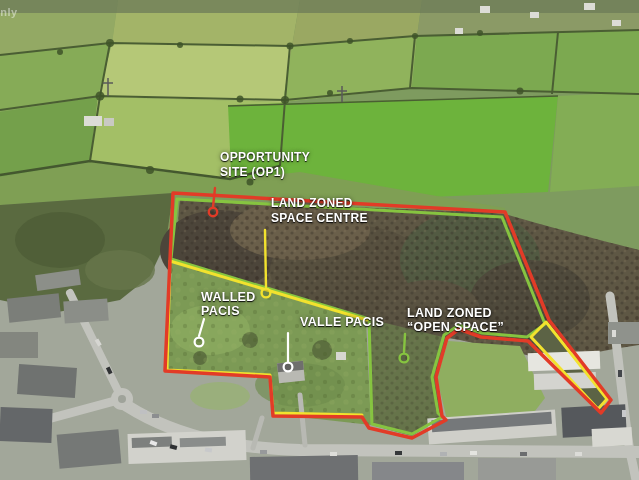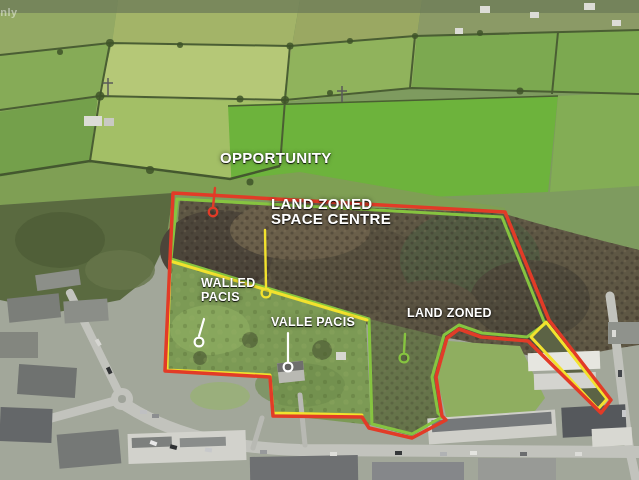--- a/index.html
+++ b/index.html
@@ -10,21 +10,21 @@
   }
   .stage svg{position:absolute;left:0;top:0;}
   .photo-layer{filter:blur(0.7px);}
   
   .line-red{stroke:var(--boundary-red,#e23b27);fill:none;}
   .line-green{stroke:var(--zoning-green,#86c440);fill:none;}
   .line-yellow{stroke:var(--subarea-yellow,#f2e22e);fill:none;}
   .line-white{stroke:var(--leader-white,#ffffff);fill:none;}
   .ring{fill:rgba(0,0,0,0.12);}
   .map-label{
-    position:absolute;color:#fff;font-weight:bold;font-size:15px;line-height:15px;
+    position:absolute;color:#fff;font-weight:bold;font-size:12px;line-height:15px;
     letter-spacing:.3px;white-space:nowrap;
     text-shadow:0 1px 1px rgba(0,0,0,.9),0 0 4px rgba(0,0,0,.55);
   }
   .map-label span{display:block;}
   .label-sm{font-size:12.5px;line-height:14px;}
   .watermark{
     position:absolute;left:-7px;top:6px;color:#ffffff;opacity:.45;
     font-size:11px;font-weight:bold;letter-spacing:.5px;
   }
 </style>
@@ -235,34 +235,36 @@
       </g>
       <g>
         <path class="line-green" stroke-width="2.4" d="M405,334 L404,352"></path>
         <circle class="line-green ring" stroke-width="2.4" cx="404" cy="358" r="4.4"></circle>
       </g>
     </g>
   </svg>
 
   <div class="map-label" style="left:220px;top:150px;">
     <span>OPPORTUNITY</span>
+    <span>SITE (OP1)</span>
   </div>
 
   <div class="map-label" style="left:271px;top:196px;">
     <span>LAND ZONED</span>
     <span>SPACE CENTRE</span>
   </div>
 
-  <div class="map-label label-sm" style="left:201px;top:276px;">
+  <div class="map-label label-sm" style="left:201px;top:290px;">
     <span>WALLED</span>
     <span>PACIS</span>
   </div>
 
-  <div class="map-label label-sm" style="left:271px;top:315px;">
+  <div class="map-label label-sm" style="left:300px;top:315px;">
     <span>VALLE PACIS</span>
   </div>
 
   <div class="map-label label-sm" style="left:407px;top:306px;">
     <span>LAND ZONED</span>
+    <span>“OPEN SPACE”</span>
   </div>
 
   <div class="watermark">only</div>
 </div>
 
 </body></html>

